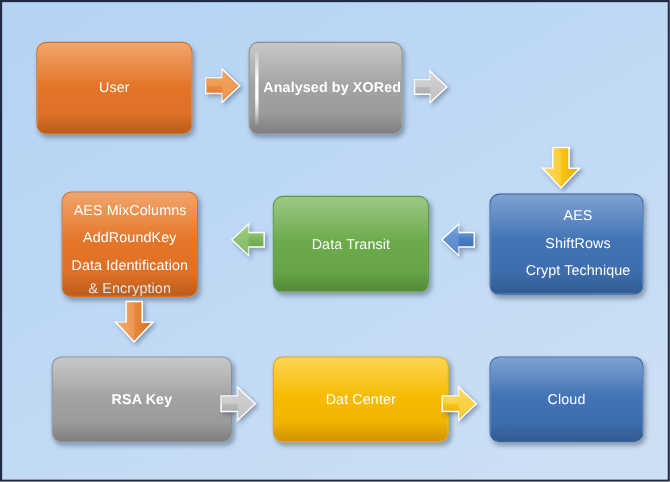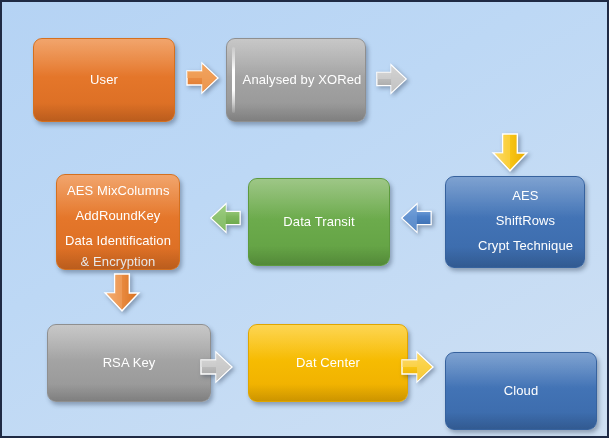--- a/index.html
+++ b/index.html
@@ -55,20 +55,21 @@
     pointer-events: none;
   }
 
   .c-orange {
     background: linear-gradient(to bottom, #ec8234 0%, #e4762a 48%, #d96c22 100%);
     border: 1px solid #d4701f;
   }
   .c-grey {
     background: linear-gradient(to bottom, #b2b2b2 0%, #a3a3a3 48%, #949494 100%);
     border: 1px solid #8f8f8f;
+    font-weight: bold;
   }
   .c-grey .rail {
     position: absolute;
     left: 5px; top: 8px; bottom: 8px;
     width: 3px;
     background: linear-gradient(to bottom, rgba(255,255,255,.15), #ffffff 35%, #ffffff 65%, rgba(255,255,255,.15));
     border-radius: 2px;
   }
   .c-yellow {
     background: linear-gradient(to bottom, #fcc510 0%, #f6bb02 48%, #eead00 100%);
@@ -233,17 +234,17 @@
             <stop offset="48%" stop-color="#f9c716"></stop>
             <stop offset="100%" stop-color="#e3a500"></stop>
         </linearGradient>
       </defs>
       <path d="M3 12 L18 12 L18 4 L34 19 L18 34 L18 26 L3 26 Z" fill="url(#gYe2)" stroke="#ffffff" stroke-width="1.4"></path>
       <path d="M18 5 L32.5 19 L18 33 L18 19 Z" fill="#fbd559" opacity=".7"></path>
       <path d="M3 12 L18 12 L18 19 L3 19 Z" fill="#fbd86a" opacity=".6"></path>
     </svg>
   </div>
 
-  <div class="node c-blue" style="left:443px; top:322px; width:152px; height:78px;margin-top:28px;">
+  <div class="node c-blue" style="left:443px; top:322px; width:140px; height:78px;">
     <span class="ln">Cloud</span>
   </div>
 
 </div>
 
 </body></html>

